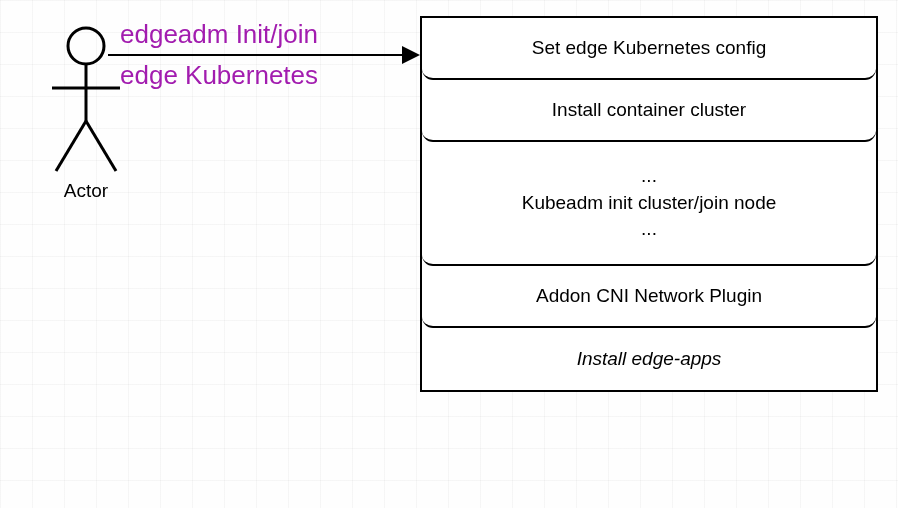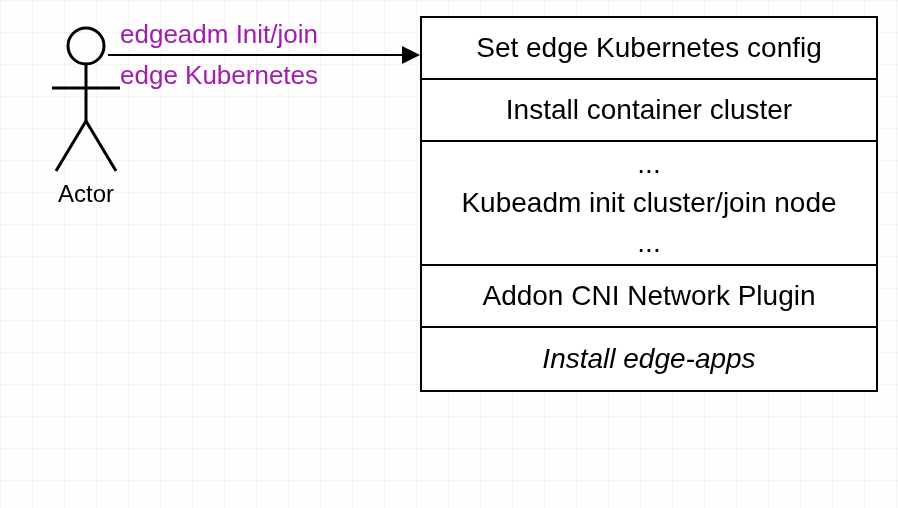--- a/index.html
+++ b/index.html
@@ -17,21 +17,21 @@
     .actor {
       position: absolute;
       left: 38px;
       top: 26px;
       width: 96px;
       text-align: center;
     }
     .actor svg { display: block; margin: 0 auto; }
     .actor-label {
       margin-top: 4px;
-      font-size: 24px;
+      font-size: 19px;
       color: #000;
     }
     .arrow-group {
       position: absolute;
       left: 108px;
       top: 18px;
       width: 310px;
     }
     .arrow-text {
       font-size: 26px;
@@ -64,24 +64,25 @@
       width: 458px;
       border: 2px solid #000;
       background: #fff;
     }
     .step {
       border-bottom: 2px solid #000;
       height: 62px;
       display: flex;
       align-items: center;
       justify-content: center;
-      font-size: 28px;
+      font-size: 19px;
       color: #000;
       text-align: center;
       padding: 0 6px;
+      border-radius: 11px;
     }
     .step:last-child { border-bottom: none; font-style: italic; }
     .step.multi {
       height: 124px;
       flex-direction: column;
       line-height: 1.4;
     }
   </style>
 </head>
 <body>

